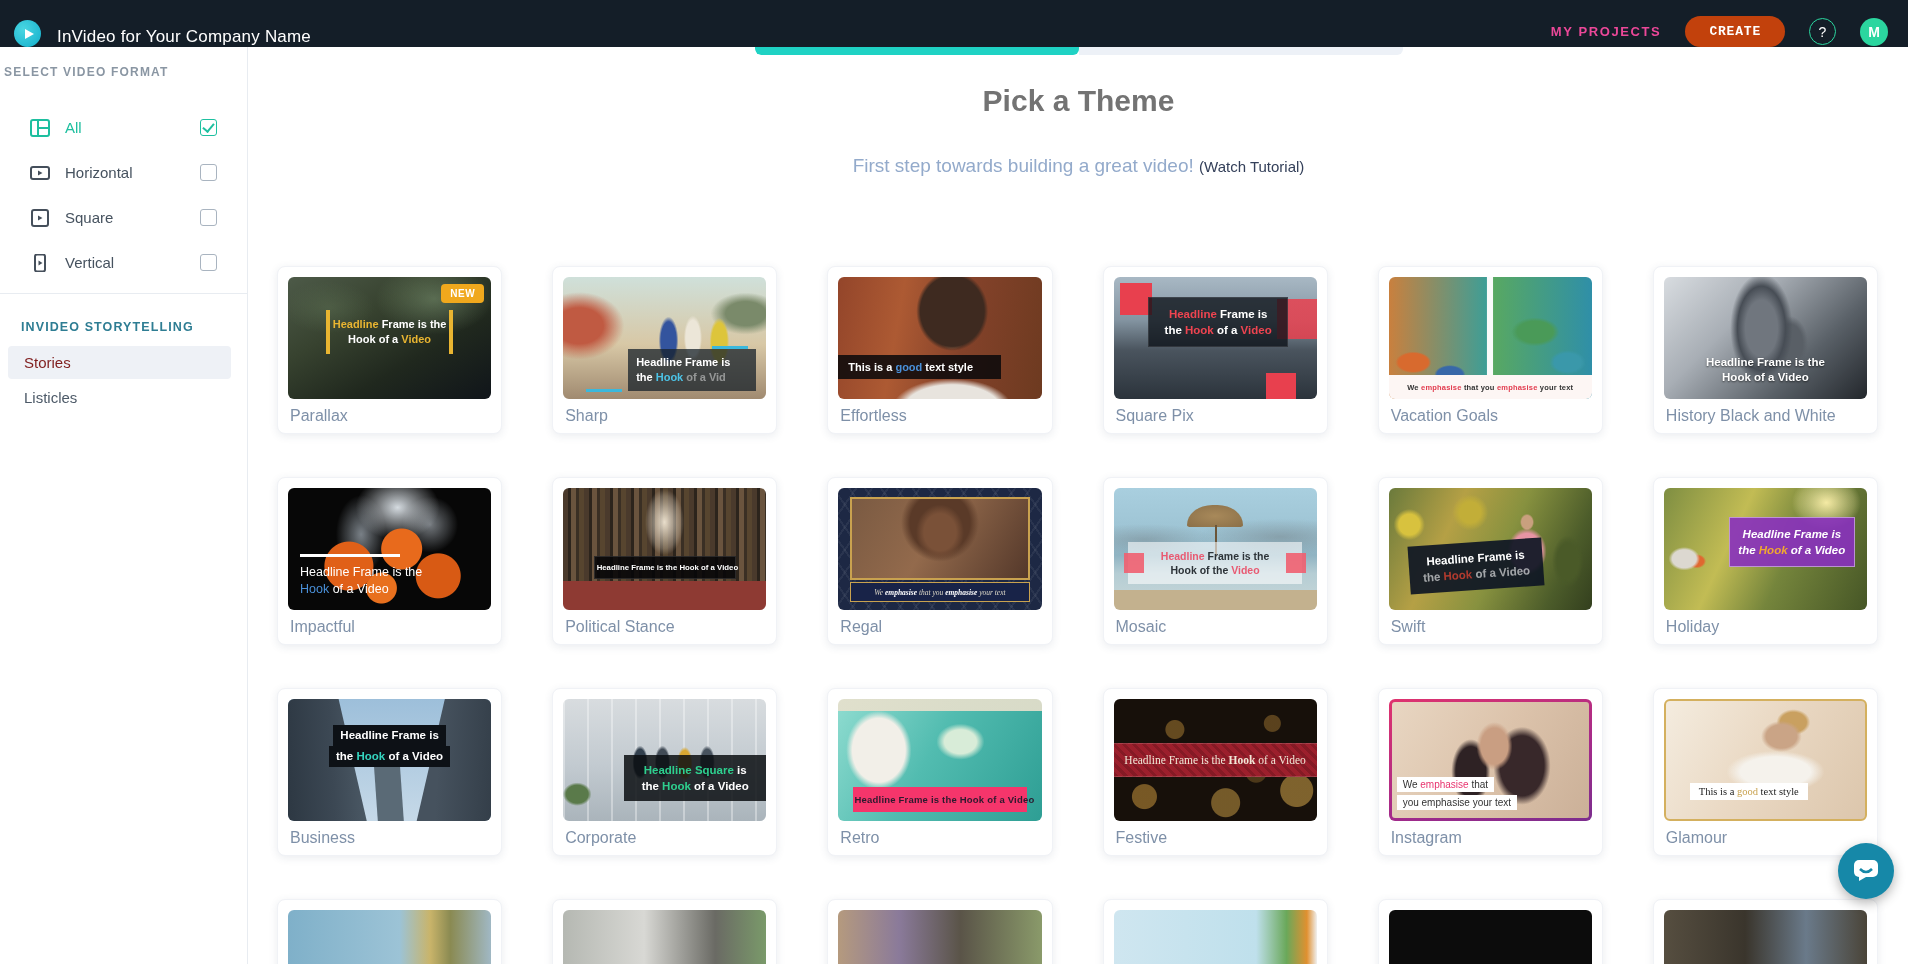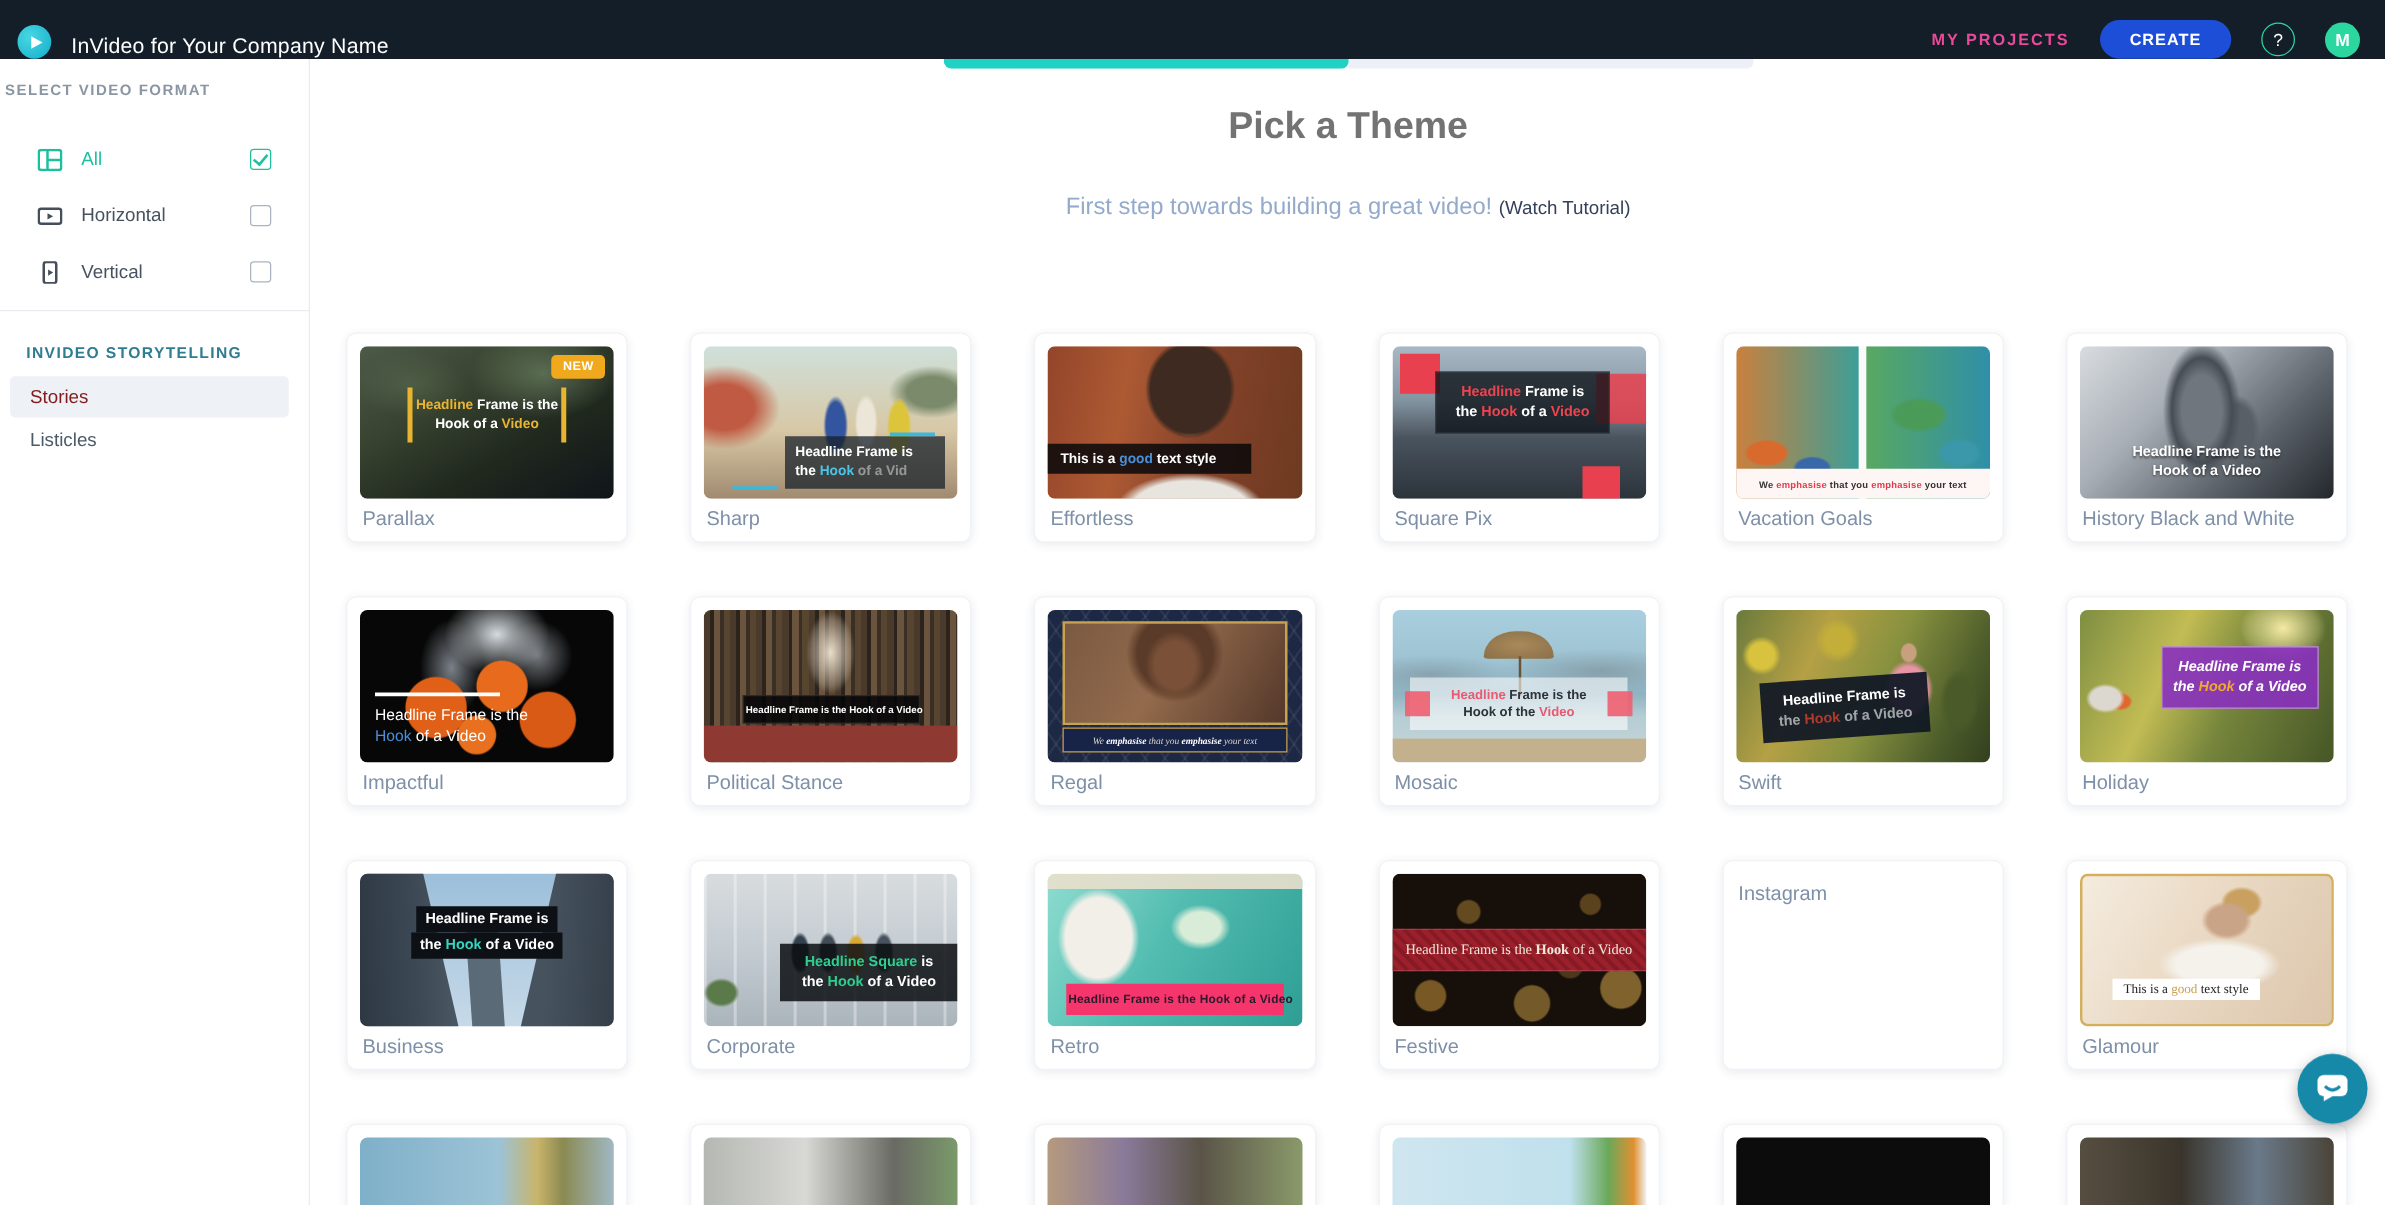--- a/index.html
+++ b/index.html
@@ -4,21 +4,21 @@
 <style>
 *{margin:0;padding:0;box-sizing:border-box}
 html,body{width:1908px;height:964px;overflow:hidden;background:#fff;font-family:"Liberation Sans",sans-serif}
 
 .nav{position:fixed;top:0;left:0;right:0;height:47px;background:#141e28;display:flex;align-items:flex-end;padding:0 20px 0 14px;z-index:50}
 .logo{width:27px;height:27px;border-radius:50%;background:radial-gradient(circle at 35% 35%,#49d6e2,#12aecb);display:flex;align-items:center;justify-content:center;margin-right:16px;cursor:pointer;flex:0 0 auto}
 .logo i{display:block;width:0;height:0;border-left:9px solid #fff;border-top:5.5px solid transparent;border-bottom:5.5px solid transparent;margin-left:3px}
 .nav-title{color:#fff;font-size:17px;letter-spacing:.2px}
 .nav-right{margin-left:auto;display:flex;align-items:center;gap:24px}
 .nav-link{color:#ec4899;font-size:13px;font-weight:700;letter-spacing:1.6px;cursor:pointer}
-.btn-create{background:#1d4ed8;color:#fff;font-size:13px;font-weight:700;letter-spacing:.8px;border:none;border-radius:16px;padding:8px 24px;cursor:pointer;font-family:Liberation Sans, sans-serif}
+.btn-create{background:#c2410c;color:#fff;font-size:13px;font-weight:700;letter-spacing:.8px;border:none;border-radius:16px;padding:8px 24px;cursor:pointer;font-family:Liberation Mono, monospace}
 .help{width:27px;height:27px;border-radius:50%;border:1.5px solid #2bd69f;color:#fff;font-size:14px;display:flex;align-items:center;justify-content:center;cursor:pointer}
 .avatar{width:28px;height:28px;border-radius:50%;background:#2bd69f;color:#fff;font-size:14px;font-weight:700;display:flex;align-items:center;justify-content:center;cursor:pointer}
 
 .sidebar{position:fixed;top:47px;left:0;bottom:0;width:248px;background:#fff;border-right:1px solid #e8ecf1;padding-top:18px;z-index:40}
 .sb-h{font-size:12px;font-weight:700;letter-spacing:1.2px;color:#8a96a3;padding-left:4px}
 .fmt-list{margin-top:26px}
 .fmt{display:flex;align-items:center;height:45px;padding-left:30px;position:relative;cursor:pointer;color:#46525f}
 .fmt .ic{display:flex;margin-right:15px;color:#454f5b}
 .fmt.on{color:#1dbf9f}.fmt.on .ic{color:#1dbf9f}
 .fl{font-size:15px}
@@ -149,20 +149,30 @@
             <rect x="1" y="3" width="18" height="12" rx="2" fill="none" stroke="currentColor" stroke-width="2"></rect>
             <polygon points="8,6.5 12.5,9 8,11.5" fill="currentColor"></polygon>
           </svg>
         </span>
       <span class="fl">Horizontal</span>
       <span class="cb"></span>
     </div>
     <div class="fmt">
       <span class="ic">
           <svg width="20" height="18" viewBox="0 0 20 18">
+            <rect x="2" y="1" width="16" height="16" rx="2" fill="none" stroke="currentColor" stroke-width="2"></rect>
+            <polygon points="8,6.5 12.5,9 8,11.5" fill="currentColor"></polygon>
+          </svg>
+        </span>
+      <span class="fl">Square</span>
+      <span class="cb"></span>
+    </div>
+    <div class="fmt">
+      <span class="ic">
+          <svg width="20" height="18" viewBox="0 0 20 18">
             <rect x="5" y="0.5" width="10" height="17" rx="2" fill="none" stroke="currentColor" stroke-width="2"></rect>
             <polygon points="8.5,6.5 12.5,9 8.5,11.5" fill="currentColor"></polygon>
           </svg>
         </span>
       <span class="fl">Vertical</span>
       <span class="cb"></span>
     </div>
   </div>
   <div class="sb-div"></div>
   <div class="sb-h2">INVIDEO STORYTELLING</div>
@@ -338,20 +348,28 @@
     <div class="card">
       <div class="th t15">
         <div class="cap c15">
           <div class="ln"><span>Headline Frame is the </span><span class="bb">Hook</span><span> of a Video</span></div>
         </div>
       </div>
       <div class="lbl">Festive</div>
     </div>
 
     <div class="card">
+      <div class="th t16">
+        <div class="inw">
+          <div class="cap c16">
+            <div class="ln"><span class="wl"><span>We </span><span class="sp2">emphasise</span><span> that</span></span></div>
+            <div class="ln"><span class="wl"><span>you emphasise your text</span></span></div>
+          </div>
+        </div>
+      </div>
       <div class="lbl">Instagram</div>
     </div>
 
     <div class="card">
       <div class="th t17">
         <div class="cap c17">
           <div class="ln"><span>This is a </span><span class="sg3">good</span><span> text style</span></div>
         </div>
       </div>
       <div class="lbl">Glamour</div>

